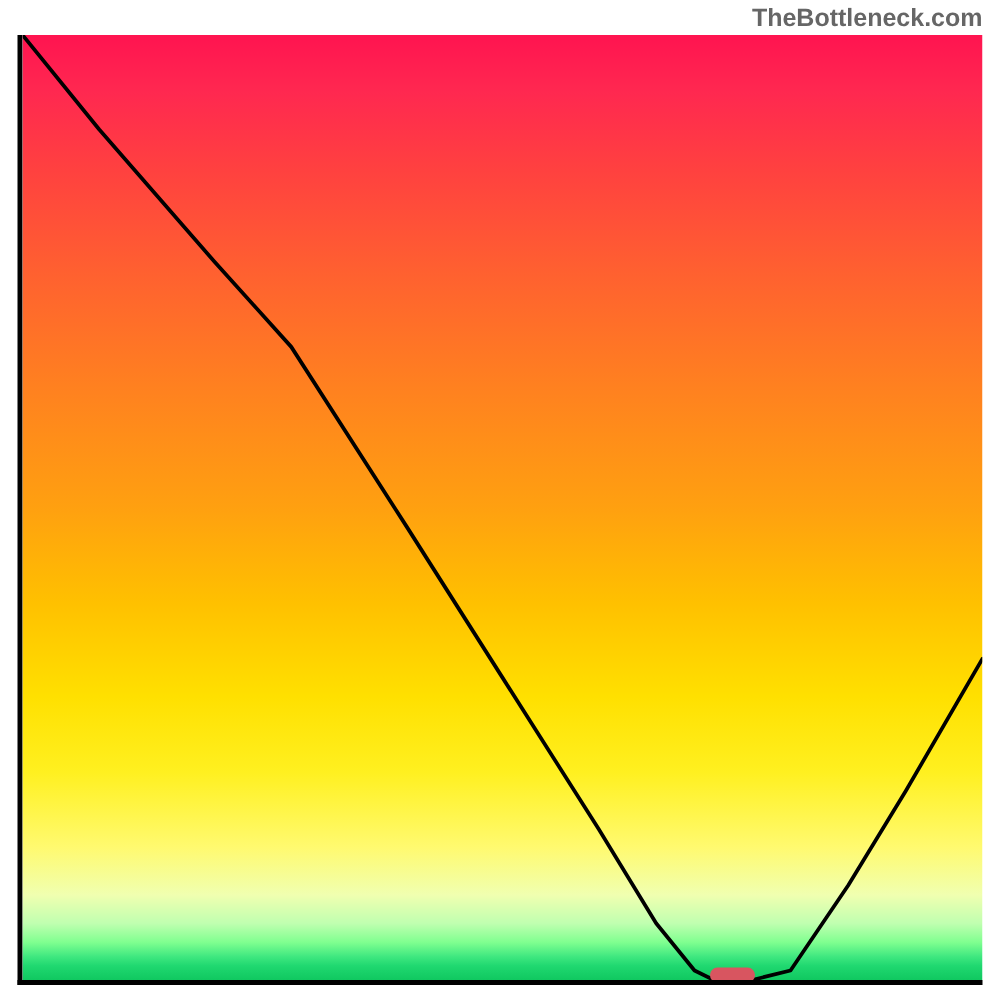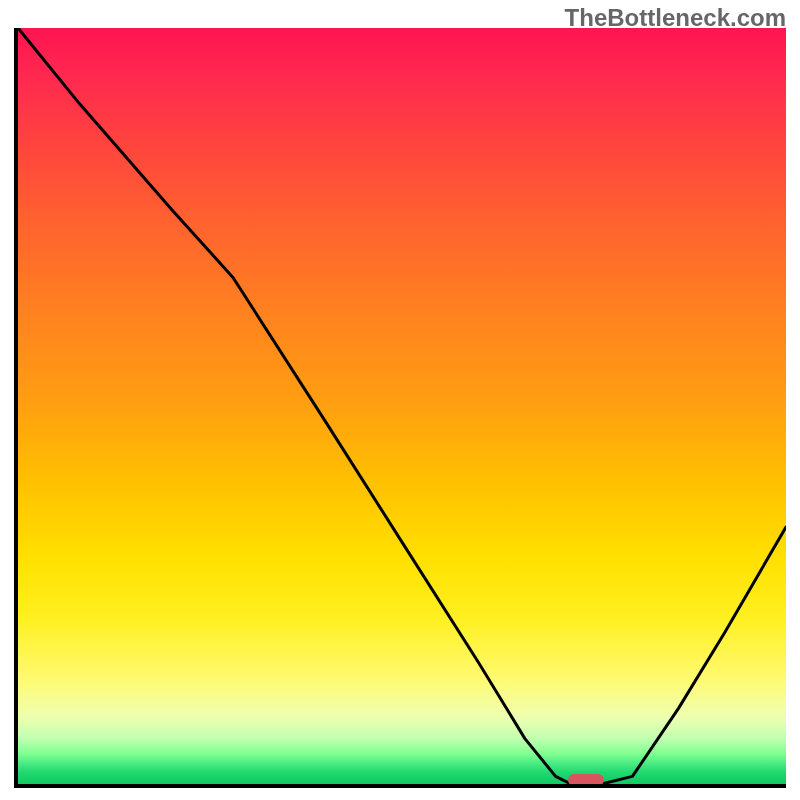--- a/index.html
+++ b/index.html
@@ -7,21 +7,21 @@
     width: 800px;
     height: 800px;
     background: #ffffff;
     position: relative;
     font-family: Arial, sans-serif;
   }
   .watermark {
     position: absolute;
     top: 4px;
     right: 14px;
-    font-size: 24px;
+    font-size: 20px;
     font-weight: bold;
     color: #666666;
     z-index: 10;
   }
   .chart-container {
     position: absolute;
     top: 28px;
     left: 14px;
     width: 772px;
     height: 760px;

